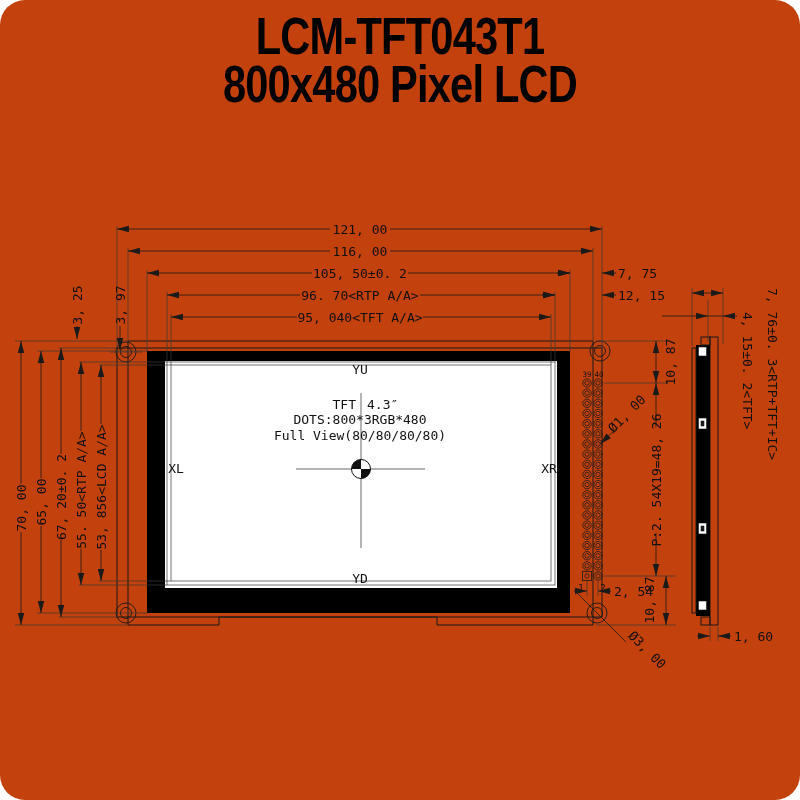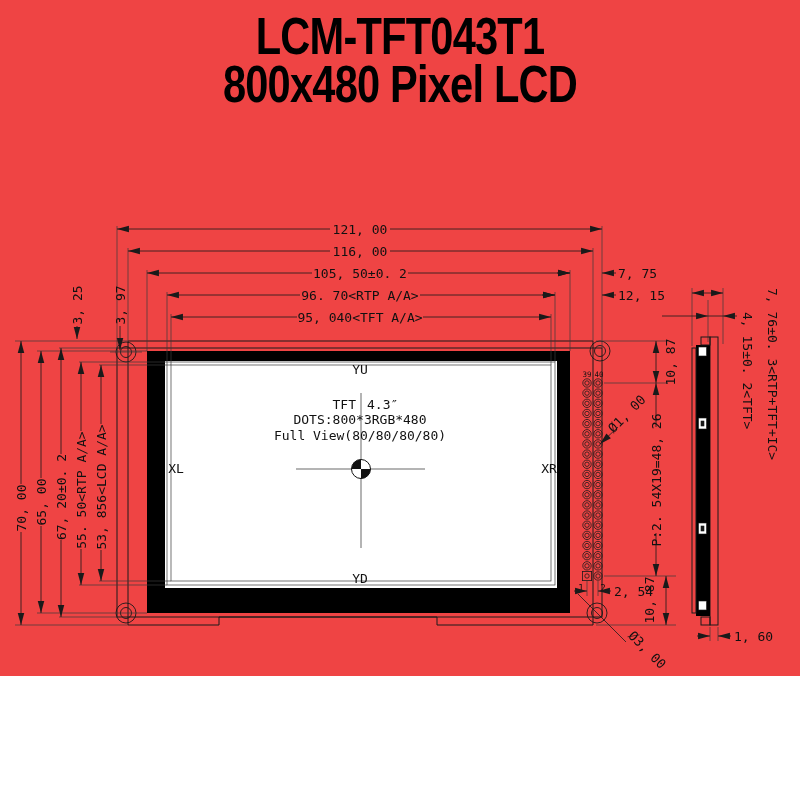--- a/index.html
+++ b/index.html
@@ -1,17 +1,17 @@
 <!DOCTYPE html>
 <html><head>
 <meta charset="utf-8">
 <style>
   html,body{margin:0;padding:0;background:#fff;}
-  .page{position:relative;width:800px;height:676px;background:#ef4444;overflow:hidden;
-        font-family:"Liberation Sans", sans-serif;}
+  .page{position:relative;width:800px;height:800px;background:#c2410c;overflow:hidden;
+        font-family:"Liberation Sans", sans-serif;border-radius:25px;}
   .title{position:absolute;left:0;width:800px;text-align:center;color:#000;
          font-weight:900;font-size:52px;letter-spacing:-1px;line-height:1.0;
          transform:scaleX(0.80);transform-origin:400px 0;
          font-family:"Liberation Sans", sans-serif;}
   .title-1{top:10px;}
   .title-2{top:58px;}
   svg{position:absolute;left:0;top:0;}
   .ln{stroke:#1a1a1a;stroke-width:1;fill:none;}
   .ext{stroke:#3a3a3a;stroke-width:0.7;fill:none;}
   .dim{stroke:#1a1a1a;stroke-width:0.8;fill:none;}

